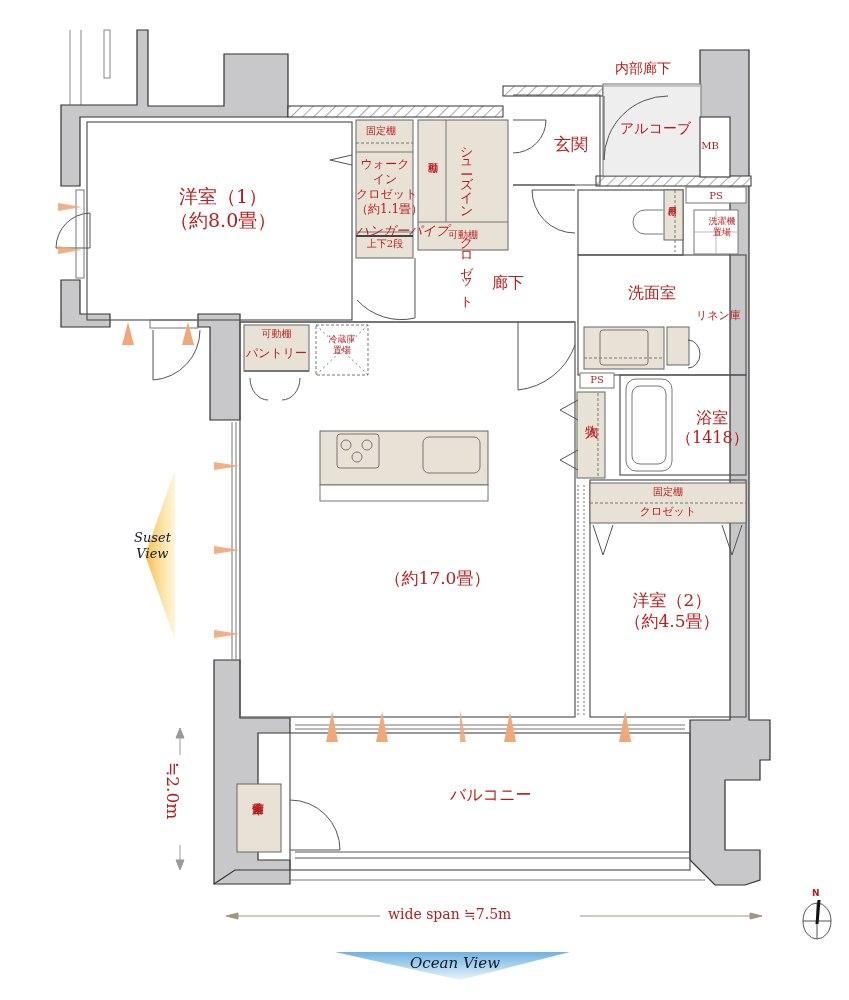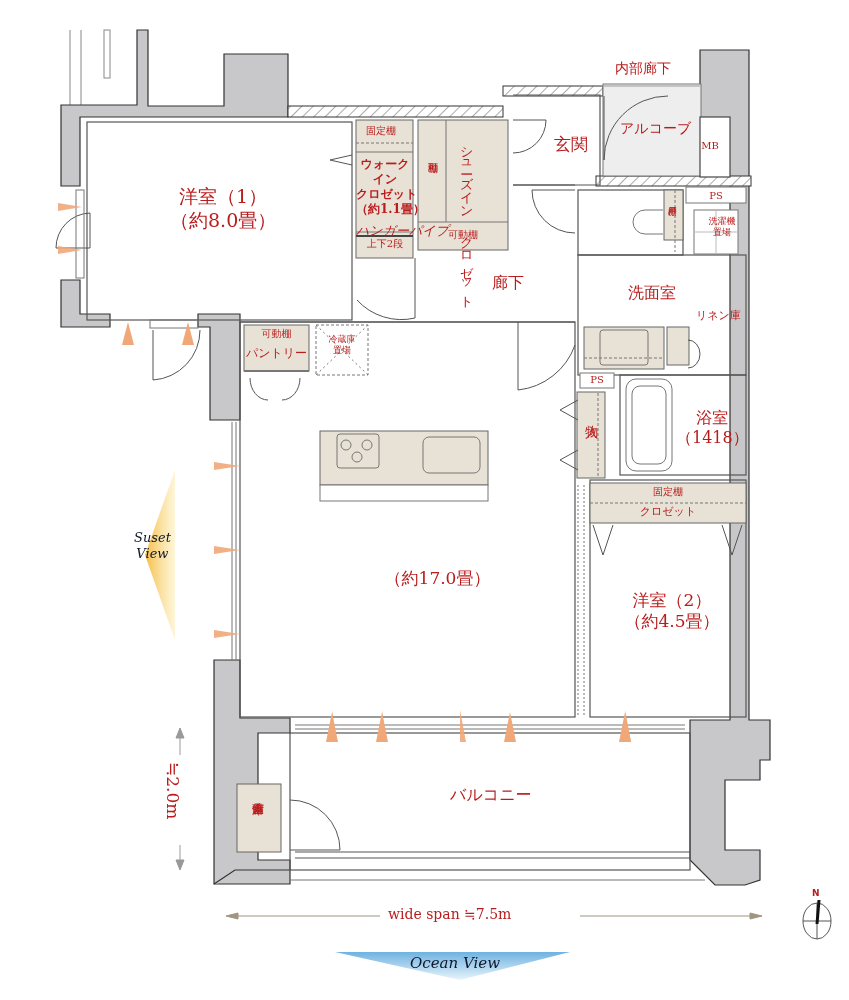--- a/index.html
+++ b/index.html
@@ -220,21 +220,21 @@
     <line x1="819" y1="900" x2="817" y2="924" stroke="#111" stroke-width="3"></line>
   </g>
 </svg>
 
 <div class="lbl room" style="left:170px;top:185px;">
   <div>洋室（1）</div>
   <div>（約8.0畳）</div>
 </div>
 
 <div class="lbl tiny" style="left:366px;top:125px;">固定棚</div>
-<div class="lbl small" style="left:356px;top:157px;width:58px;font-size:12px;font-weight:bold;">
+<div class="lbl small" style="left:356px;top:157px;width:58px;font-size:12px;">
   <div>ウォーク</div>
   <div>イン</div>
   <div>クロゼット</div>
   <div>（約1.1畳）</div>
 </div>
 <div class="lbl" style="left:356px;top:223px;width:76px;font-size:13px;font-style:italic;text-align:right;">ハンガーパイプ</div>
 <div class="lbl tiny" style="left:356px;top:238px;width:58px;">上下2段</div>
 
 <div class="lbl tiny vert" style="left:426px;top:155px;">可動棚</div>
 <div class="lbl small vert" style="left:458px;top:138px;height:80px;font-size:13px;">シューズイン クロゼット</div>

